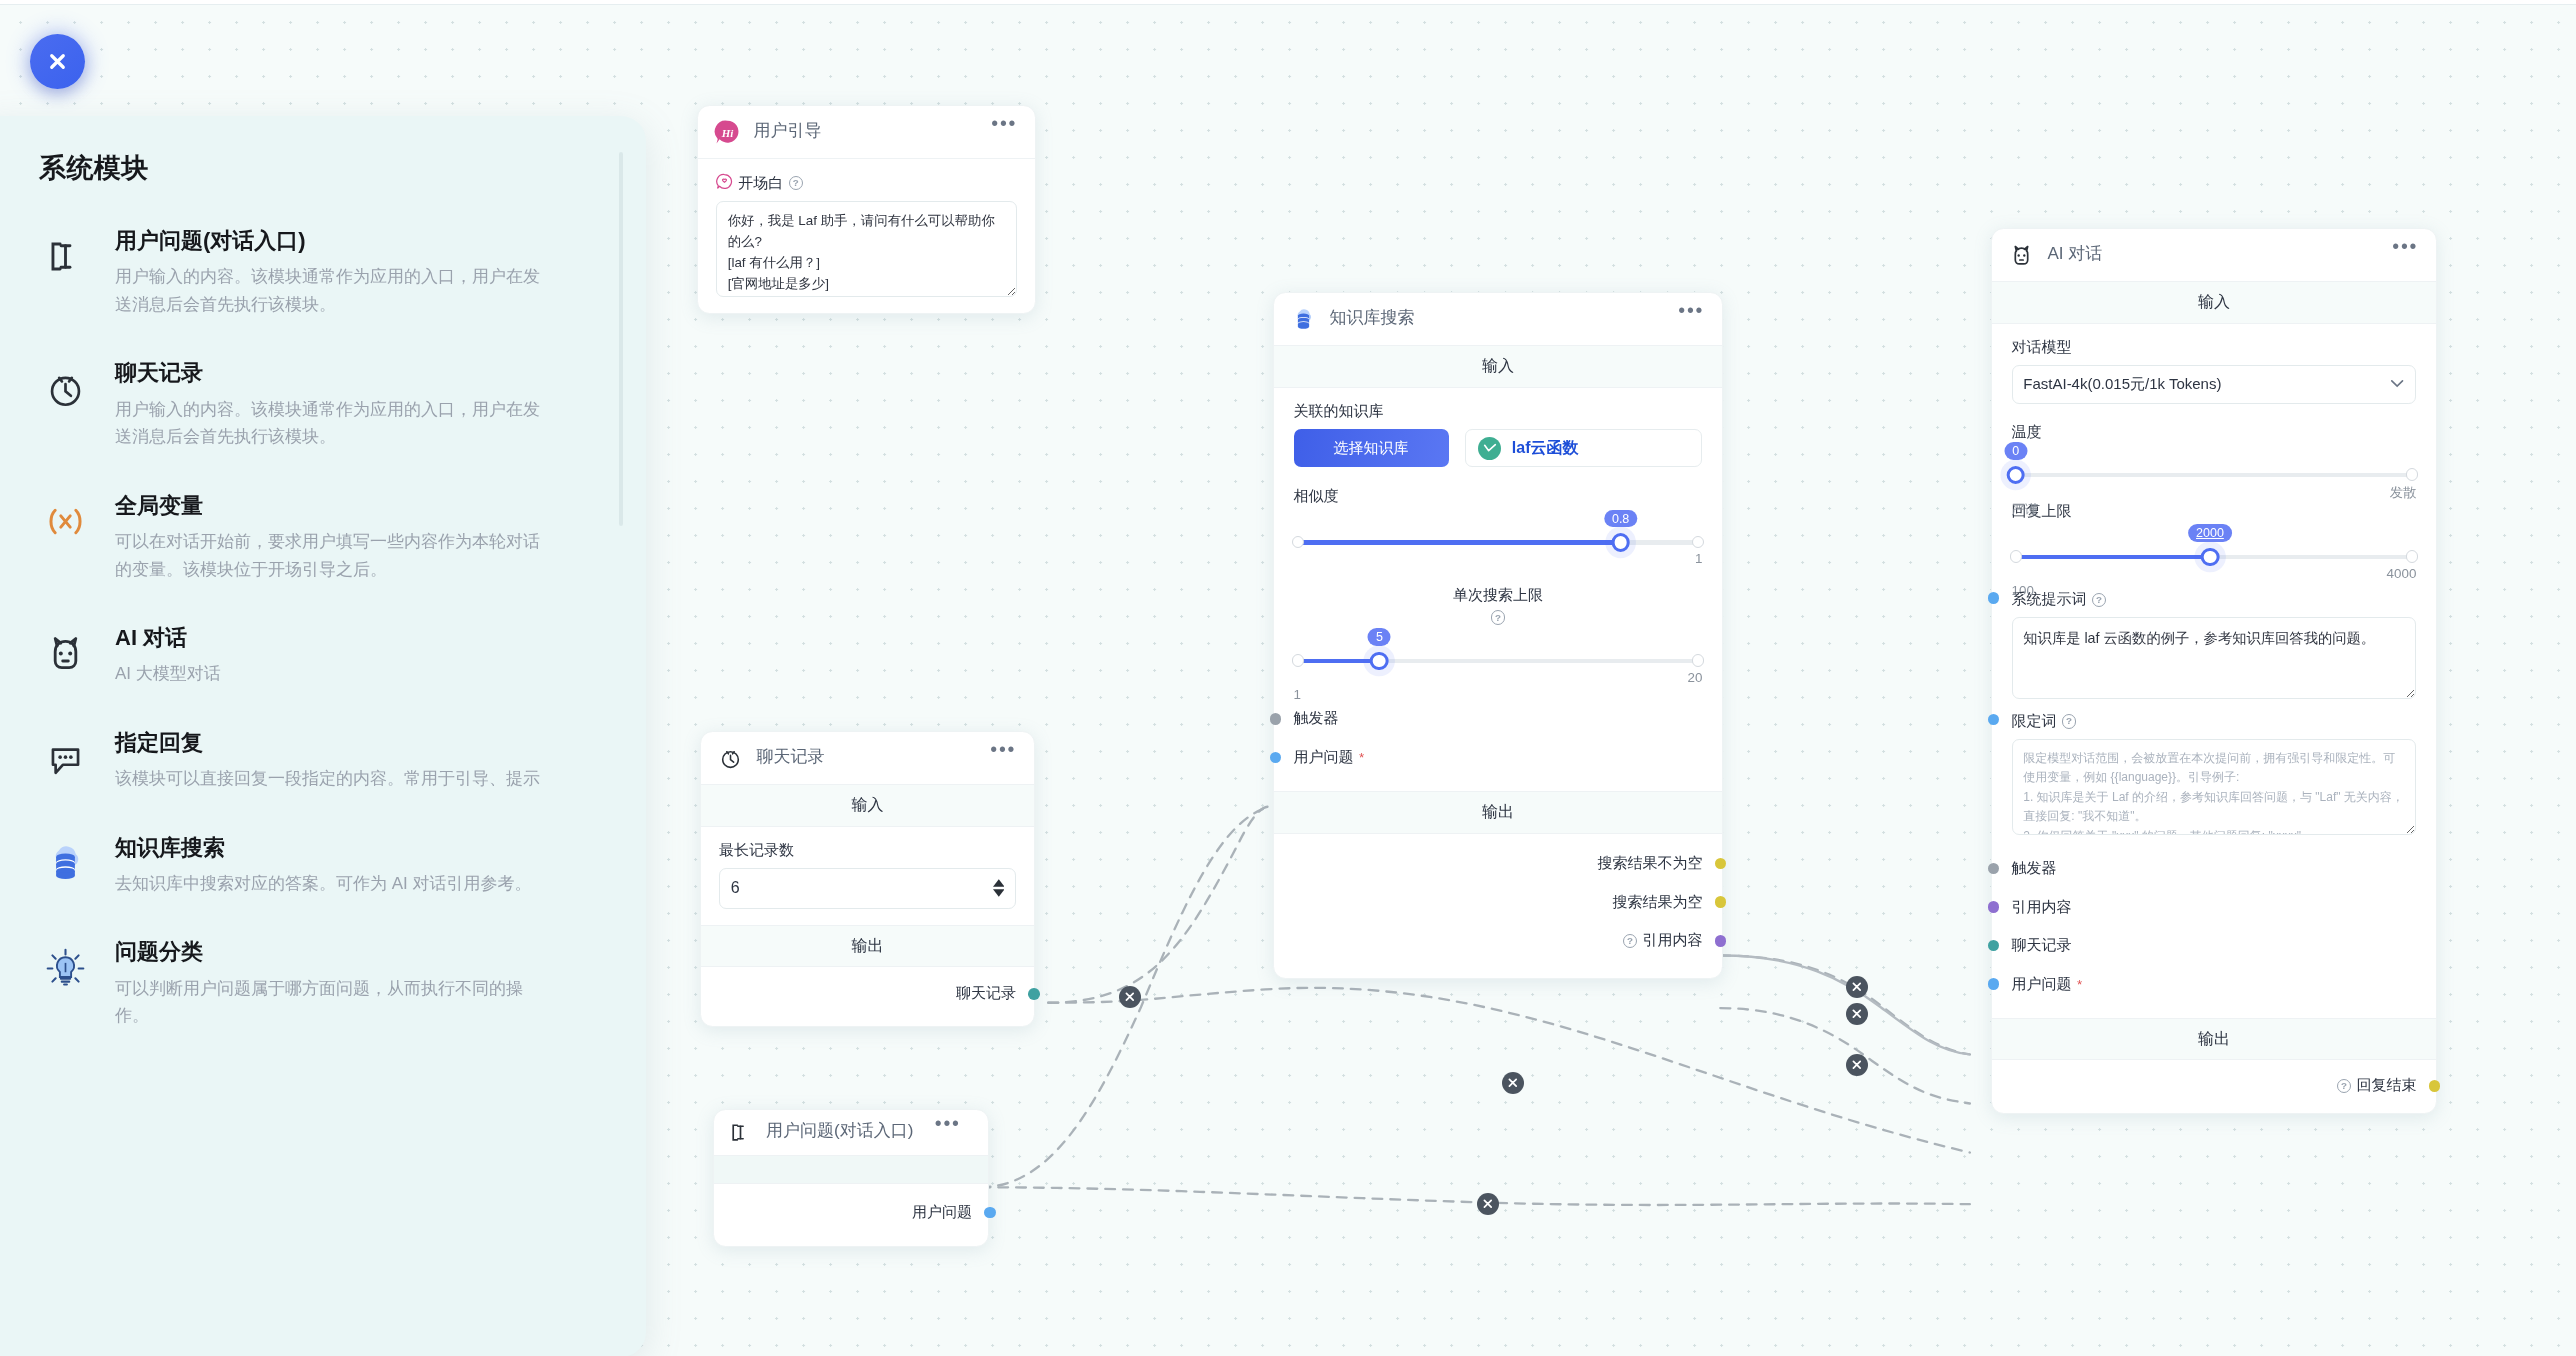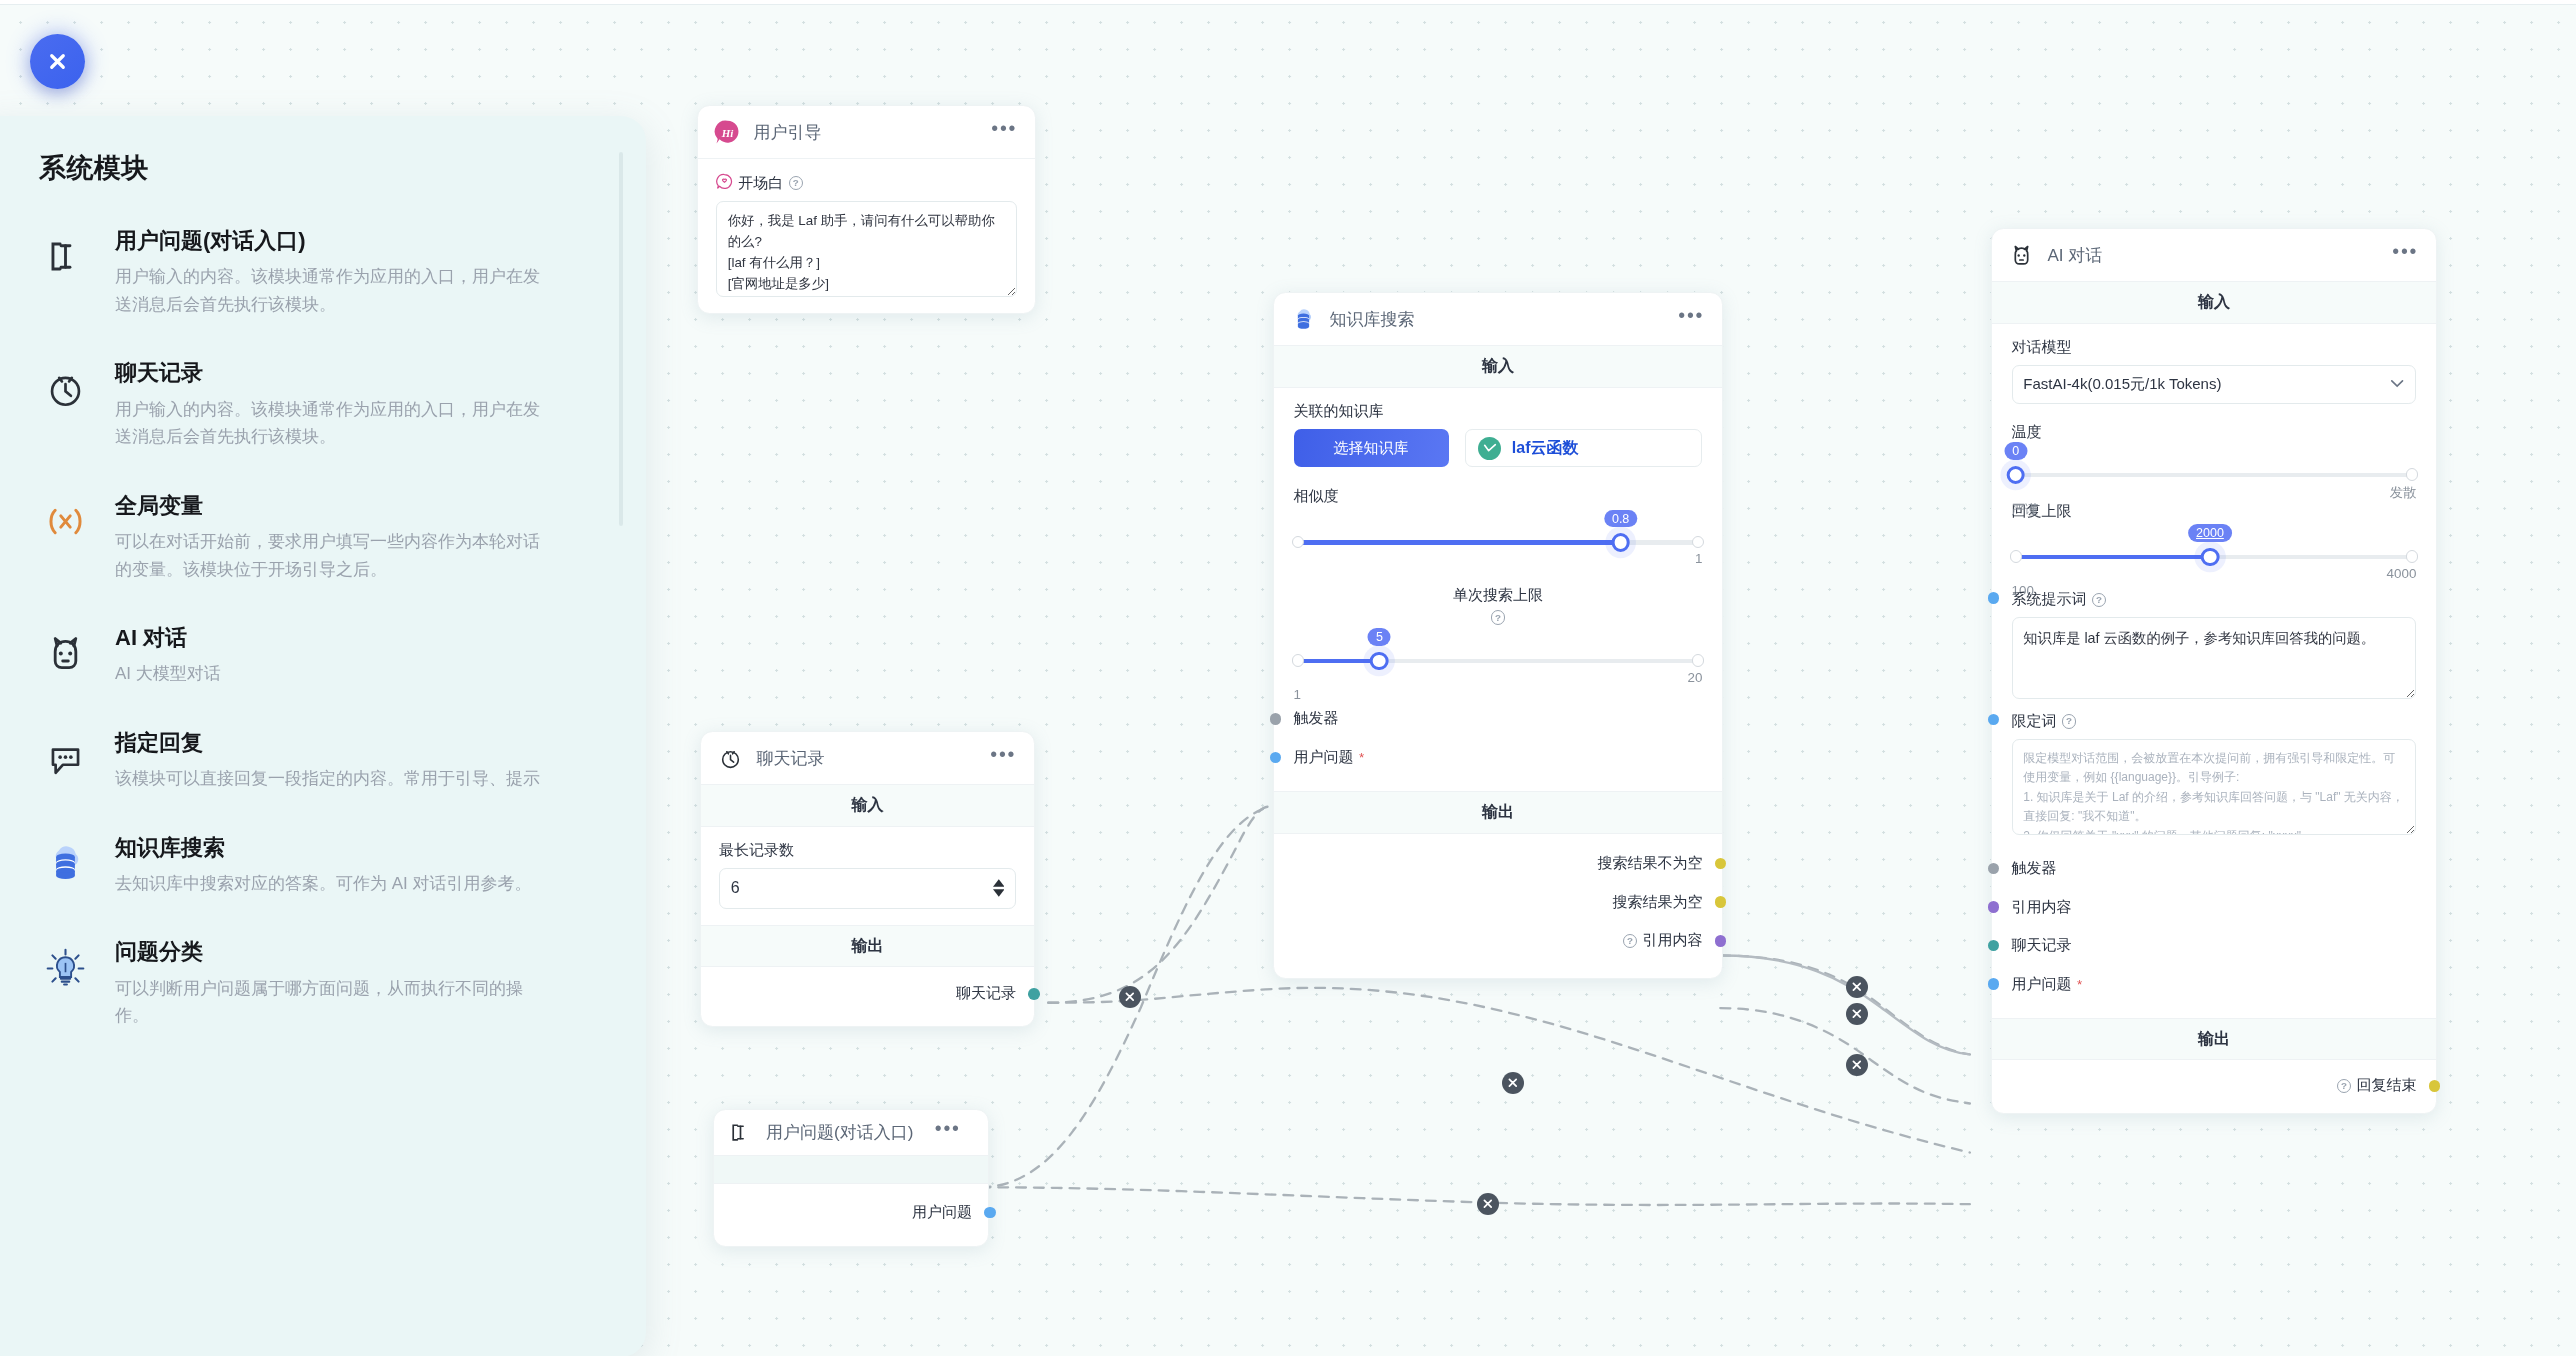--- a/index.html
+++ b/index.html
@@ -63,29 +63,29 @@
   
   .node {
     position:absolute;
     background:#ffffff;
     border-radius: 12.5px;
     box-shadow: 0 3.6px 18px rgba(120,150,165,.16);
     z-index: 20;
     border: 0.9px solid #eef3f4;
   }
   .node-head {
-    display:flex; align-items:center; gap: 12.5px;
+    display:flex; align-items:flex-start; gap: 12.5px;
     padding: 12.5px 16px 12.5px 16px;
     border-bottom:0.9px solid #eef2f4;
   }
   .node-head .nh-icon { width:27px; height:27px; flex:0 0 27px; display:flex;align-items:center;justify-content:center;}
   .node-title { font-size:17px; color:#5b6676; font-weight:500; flex:1 1 auto;}
   .dots { color:#6b7585; font-size:19.6px; letter-spacing:1.8px; line-height:9px; cursor:pointer; padding: 0 1.8px 7.1px 1.8px;}
   .section-bar {
-    text-align:center; font-size:16px; color:#2d3442; font-weight:700;
+    text-align:center; font-size:16px; color:#2d3442; font-weight:400;
     padding: 9.8px 0; background:#f6fbfa; border-bottom:0.9px solid #eef2f4;
   }
   .node-body { padding: 14.3px 18px 16px 18px; }
   .fld-label { font-size:15px; color:#2d3442; margin-bottom: 8px; display:flex; align-items:center; gap:5.3px;}
   .q-ico {
     display:inline-flex;align-items:center;justify-content:center;
     width:14.3px;height:14.3px;border-radius:50%;border:1.2px solid #9aa4b0;color:#9aa4b0;
     font-size:9.8px; line-height:1; font-weight:600;
   }
   .req { color:#e05252; font-size:13.4px; }

